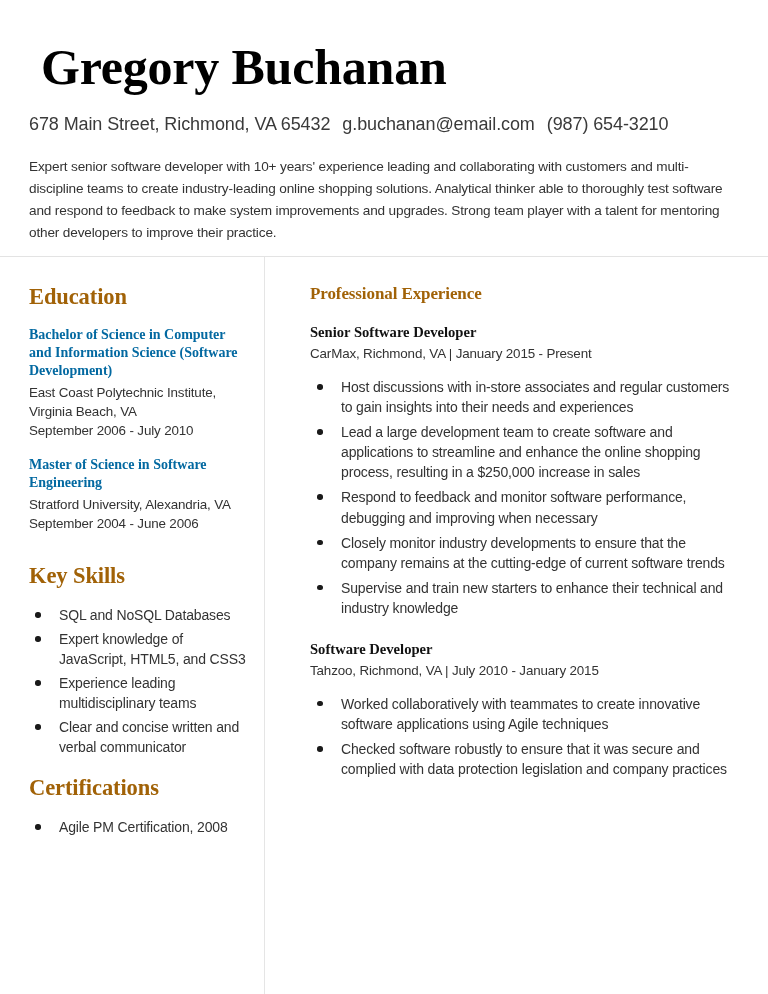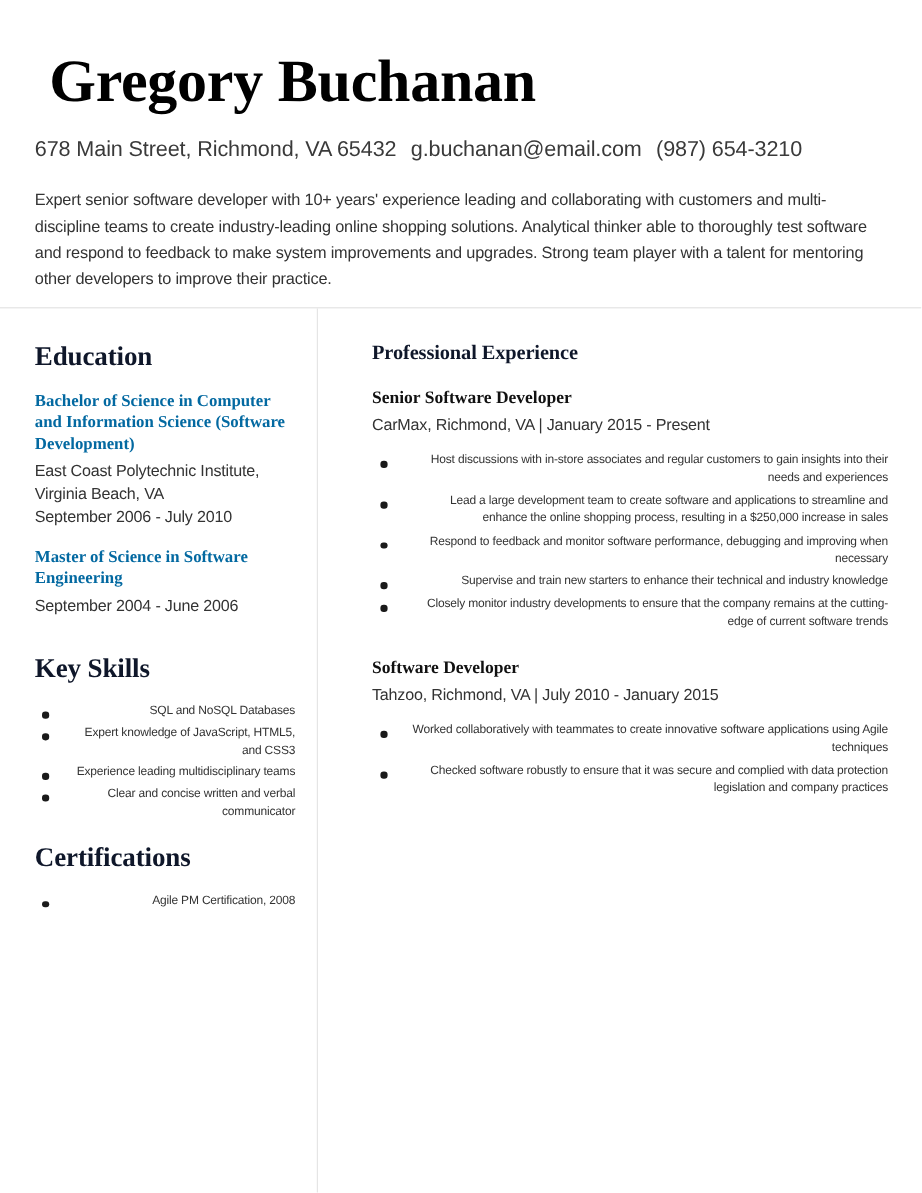--- a/index.html
+++ b/index.html
@@ -81,21 +81,21 @@
     flex: 1;
     box-sizing: border-box;
     padding: 27px 28px 0 45px;
   }
 
   
   .section-heading {
     font-family: "Liberation Serif", serif;
     font-weight: bold;
     font-size: 22.5px;
-    color: #0f172a;
+    color: #a16207;
     margin: 0 0 16px 0;
     letter-spacing: -0.1px;
   }
   .section-heading.right {
     font-size: 17px;
     margin-bottom: 19px;
   }
 
   
   .entry {
@@ -119,25 +119,24 @@
   
   ul.bullets {
     list-style: none;
     margin: 0;
     padding: 0;
   }
   ul.bullets li {
     position: relative;
     padding-left: 30px;
     margin-bottom: 4px;
-    font-size: 10px;
+    font-size: 14px;
     line-height: 1.43;
     color: #333333;
     letter-spacing: -0.15px;
-    text-align: right;
   }
   ul.bullets li::before {
     content: "";
     position: absolute;
     left: 6px;
     top: 7px;
     width: 5.5px;
     height: 5.5px;
     border-radius: 50%;
     background: #1a1a1a;
@@ -203,20 +202,21 @@
       <h2 class="section-heading">Education</h2>
 
       <div class="entry">
         <div class="entry-title">Bachelor of Science in Computer and Information Science (Software Development)</div>
         <div class="entry-detail">East Coast Polytechnic Institute, Virginia Beach, VA</div>
         <div class="entry-detail">September 2006 - July 2010</div>
       </div>
 
       <div class="entry">
         <div class="entry-title">Master of Science in Software Engineering</div>
+        <div class="entry-detail">Stratford University, Alexandria, VA</div>
         <div class="entry-detail">September 2004 - June 2006</div>
       </div>
 
       <div class="spacer-lg"></div>
 
       <h2 class="section-heading">Key Skills</h2>
       <ul class="bullets left-list">
         <li>SQL and NoSQL Databases</li>
         <li>Expert knowledge of JavaScript, HTML5, and CSS3</li>
         <li>Experience leading multidisciplinary teams</li>
@@ -236,22 +236,22 @@
 
       <h2 class="section-heading right">Professional Experience</h2>
 
       <div class="job">
         <div class="job-title">Senior Software Developer</div>
         <div class="job-meta">CarMax, Richmond, VA | January 2015 - Present</div>
         <ul class="bullets">
           <li>Host discussions with in-store associates and regular customers to gain insights into their needs and experiences</li>
           <li>Lead a large development team to create software and applications to streamline and enhance the online shopping process, resulting in a $250,000 increase in sales</li>
           <li>Respond to feedback and monitor software performance, debugging and improving when necessary</li>
+          <li>Closely monitor industry developments to ensure that the company remains at the cutting-edge of current software trends</li>
           <li>Supervise and train new starters to enhance their technical and industry knowledge</li>
-          <li>Closely monitor industry developments to ensure that the company remains at the cutting-edge of current software trends</li>
         </ul>
       </div>
 
       <div class="job">
         <div class="job-title">Software Developer</div>
         <div class="job-meta">Tahzoo, Richmond, VA | July 2010 - January 2015</div>
         <ul class="bullets">
           <li>Worked collaboratively with teammates to create innovative software applications using Agile techniques</li>
           <li>Checked software robustly to ensure that it was secure and complied with data protection legislation and company practices</li>
         </ul>

